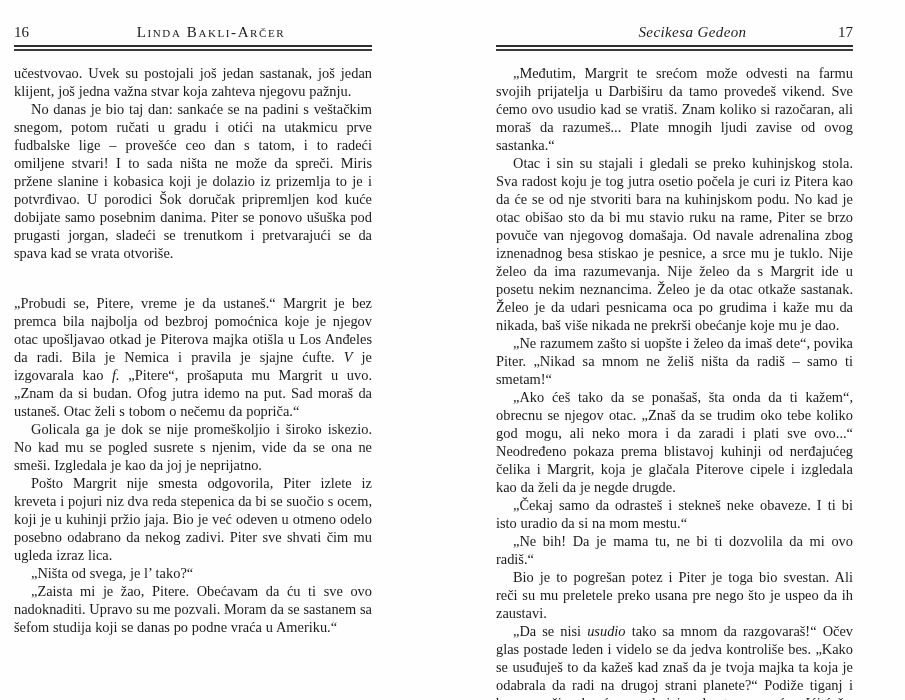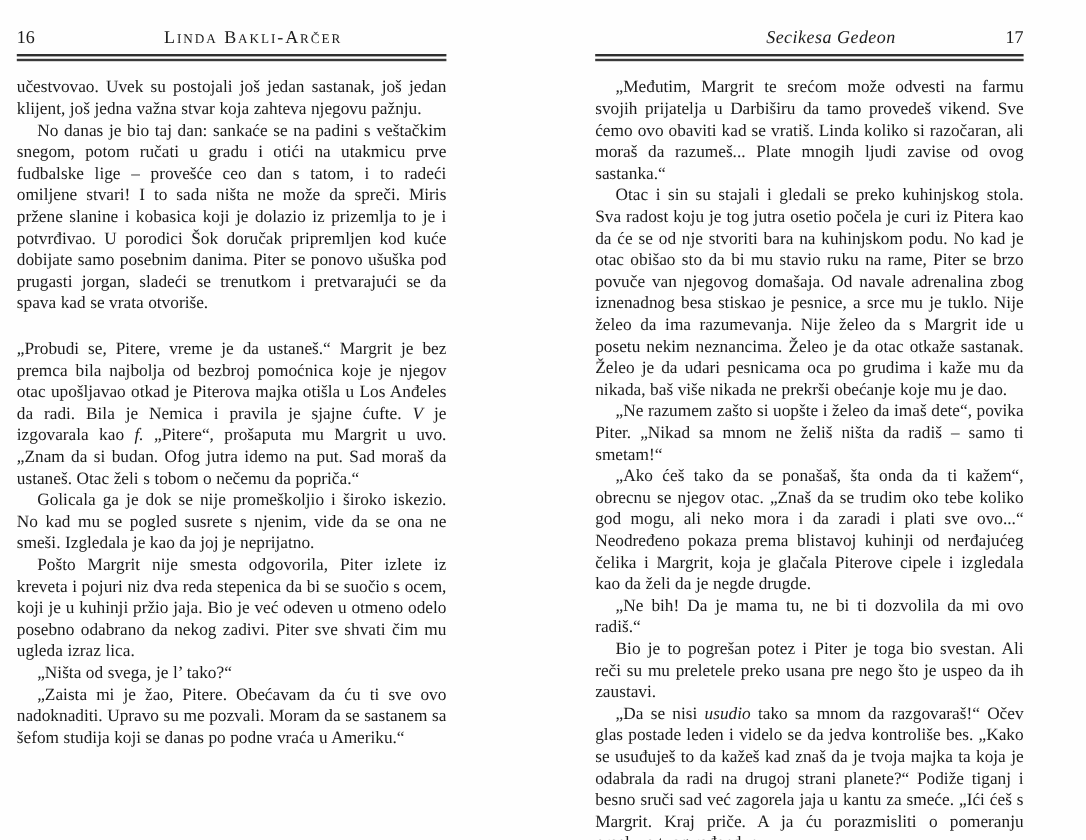--- a/index.html
+++ b/index.html
@@ -49,21 +49,21 @@
 
   .body {
     margin-top: 13px;
     text-align: justify;
     font-size: 14.4px;
     line-height: 18px;
     word-spacing: 0.2px;
   }
   p.para { margin: 0; padding: 0; }
   p.para.indent { text-indent: 17px; }
-  p.para.scene-break { margin-top: 20px; }
+  p.para.scene-break { margin-top: 32px; }
   .it { font-style: italic; }
 </style>
 </head>
 <body>
 
 <div class="spread">
 
   <div class="page left">
     <div class="header">
       <span class="pagenum">16</span>
@@ -89,23 +89,24 @@
     <div class="header">
       <span></span>
       <span class="running ital">Secikesa Gedeon</span>
       <span class="pagenum">17</span>
     </div>
     <div class="rule">
       <div class="r1"></div>
       <div class="r2"></div>
     </div>
     <div class="body" id="right-body">
-        <p class="para indent"><span>„Međutim, Margrit te srećom može odvesti na farmu svojih prijatelja u Darbiširu da tamo provedeš vikend. Sve ćemo ovo obaviti kad se vratiš. Linda koliko si razočaran, ali moraš da razumeš... Plate mnogih ljudi zavise od ovog sastanka.“</span></p>
+        <p class="para indent"><span>„Međutim, Margrit te srećom može odvesti na farmu svojih prijatelja u Darbiširu da tamo provedeš vikend. Sve ćemo ovo usudio kad se vratiš. Znam koliko si razočaran, ali moraš da razumeš... Plate mnogih ljudi zavise od ovog sastanka.“</span></p>
         <p class="para indent"><span>Otac i sin su stajali i gledali se preko kuhinjskog stola. Sva radost koju je tog jutra osetio počela je curi iz Pitera kao da će se od nje stvoriti bara na kuhinjskom podu. No kad je otac obišao sto da bi mu stavio ruku na rame, Piter se brzo povuče van njegovog domašaja. Od navale adrenalina zbog iznenadnog besa stiskao je pesnice, a srce mu je tuklo. Nije želeo da ima razumevanja. Nije želeo da s Margrit ide u posetu nekim neznancima. Želeo je da otac otkaže sastanak. Želeo je da udari pesnicama oca po grudima i kaže mu da nikada, baš više nikada ne prekrši obećanje koje mu je dao.</span></p>
         <p class="para indent"><span>„Ne razumem zašto si uopšte i želeo da imaš dete“, povika Piter. „Nikad sa mnom ne želiš ništa da radiš – samo ti smetam!“</span></p>
         <p class="para indent"><span>„Ako ćeš tako da se ponašaš, šta onda da ti kažem“, obrecnu se njegov otac. „Znaš da se trudim oko tebe koliko god mogu, ali neko mora i da zaradi i plati sve ovo...“ Neodređeno pokaza prema blistavoj kuhinji od nerđajućeg čelika i Margrit, koja je glačala Piterove cipele i izgledala kao da želi da je negde drugde.</span></p>
+        <p class="para indent"><span>„Čekaj samo da odrasteš i stekneš neke obaveze. I ti bi isto uradio da si na mom mestu.“</span></p>
         <p class="para indent"><span>„Ne bih! Da je mama tu, ne bi ti dozvolila da mi ovo radiš.“</span></p>
         <p class="para indent"><span>Bio je to pogrešan potez i Piter je toga bio svestan. Ali reči su mu preletele preko usana pre nego što je uspeo da ih zaustavi.</span></p>
         <p class="para indent"><span>„Da se nisi </span><span class="it">usudio</span><span> tako sa mnom da razgovaraš!“ Očev glas postade leden i videlo se da jedva kontroliše bes. „Kako se usuđuješ to da kažeš kad znaš da je tvoja majka ta koja je odabrala da radi na drugoj strani planete?“ Podiže tiganj i besno sruči sad već zagorela jaja u kantu za smeće. „Ići ćeš s Margrit. Kraj priče. A ja ću porazmisliti o pomeranju proslave tvog rođendana </span></p>
       </div>
   </div>
 
 </div>
 
 </body></html>

